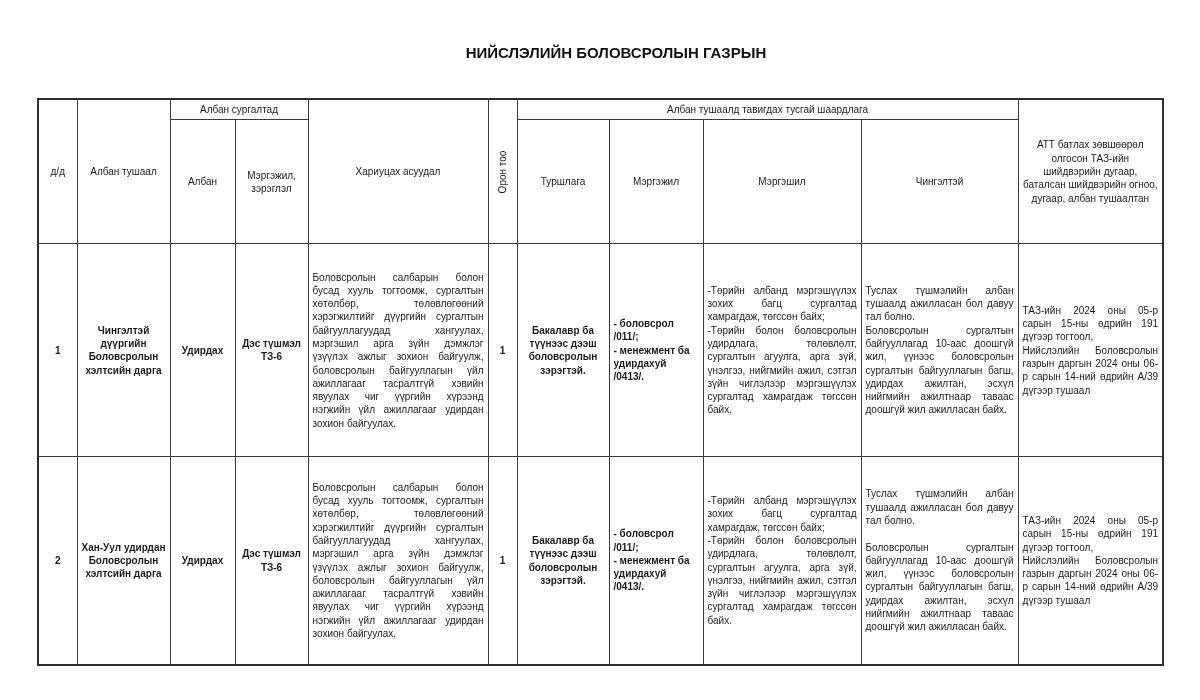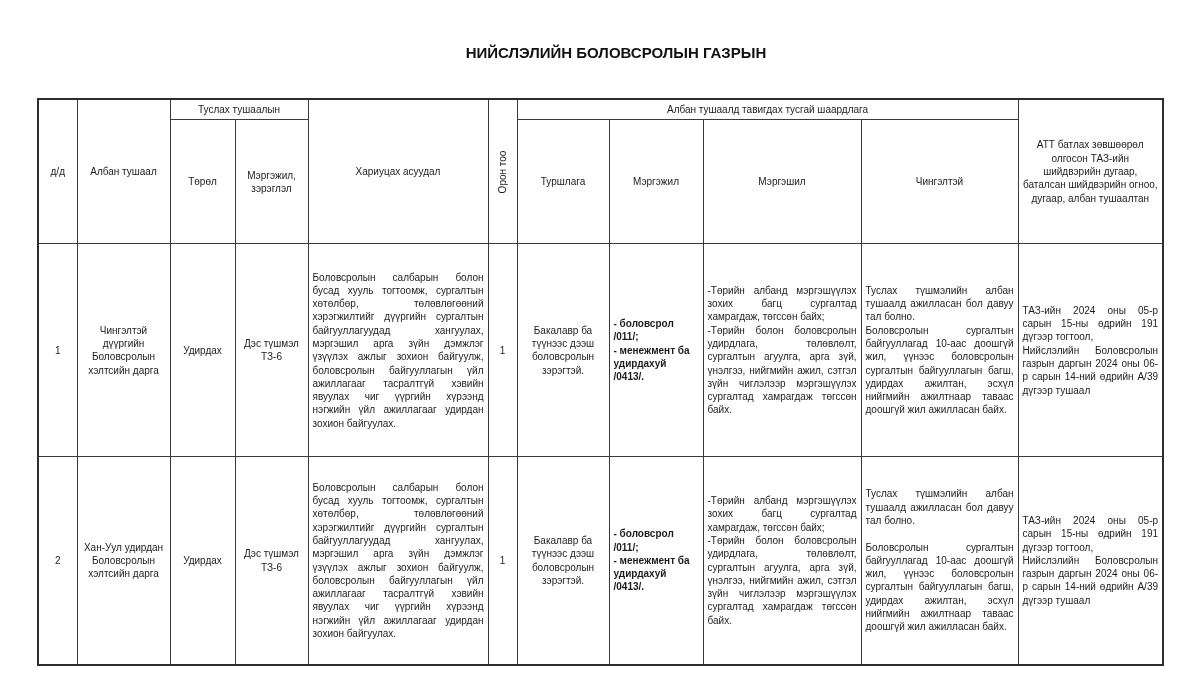--- a/index.html
+++ b/index.html
@@ -41,21 +41,21 @@
   }
   table.vacancy td {
     border: 1px solid #3a3a3a;
     font-size: 10px;
     line-height: 13.3px;
     padding: 3px 4px;
     vertical-align: middle;
     overflow: hidden;
   }
   td.hdr { text-align: center; }
-  td.c   { text-align: center; }
+  td.c   { text-align: center; font-weight: bold; }
   td.l   { text-align: left; font-weight: bold; }
   td.j   { text-align: justify; text-justify: inter-word; }
   .pre   { white-space: pre-line; }
   td.vert-cell { position: relative; padding: 0; }
   .vert-text {
     position: absolute;
     top: 50%;
     left: 50%;
     transform: translate(-50%, -50%) rotate(-90deg);
     white-space: nowrap;
@@ -83,31 +83,31 @@
       <col style="width:94px">
       <col style="width:158px">
       <col style="width:157px">
       <col style="width:145px">
     </colgroup>
 
     <tbody>
         <tr style="height:20px">
       <td class="hdr" rowspan="2">д/д</td>
       <td class="hdr" rowspan="2">Албан тушаал</td>
-      <td class="hdr" colspan="2">Туслах тушаалын</td>
+      <td class="hdr" colspan="2">Албан сургалтад</td>
       <td class="hdr" rowspan="2">Хариуцах асуудал</td>
       <td class="hdr vert-cell" rowspan="2">
         <span class="vert-text">Орон тоо</span>
       </td>
       <td class="hdr" colspan="4">Албан тушаалд тавигдах тусгай шаардлага</td>
       <td class="hdr" rowspan="2">АТТ батлах зөвшөөрөл олгосон ТАЗ-ийн шийдвэрийн дугаар, баталсан шийдвэрийн огноо, дугаар, албан тушаалтан</td>
     </tr>
 
     <tr style="height:124px">
-      <td class="hdr">Төрөл</td>
+      <td class="hdr">Албан</td>
       <td class="hdr">Мэргэжил, зэрэглэл</td>
       <td class="hdr">Туршлага</td>
       <td class="hdr">Мэргэжил</td>
       <td class="hdr">Мэргэшил</td>
       <td class="hdr">Чингэлтэй</td>
     </tr>
 
     <tr style="height:213px">
       <td class="c">1</td>
       <td class="c">Чингэлтэй дүүргийн Боловсролын хэлтсийн дарга</td>

